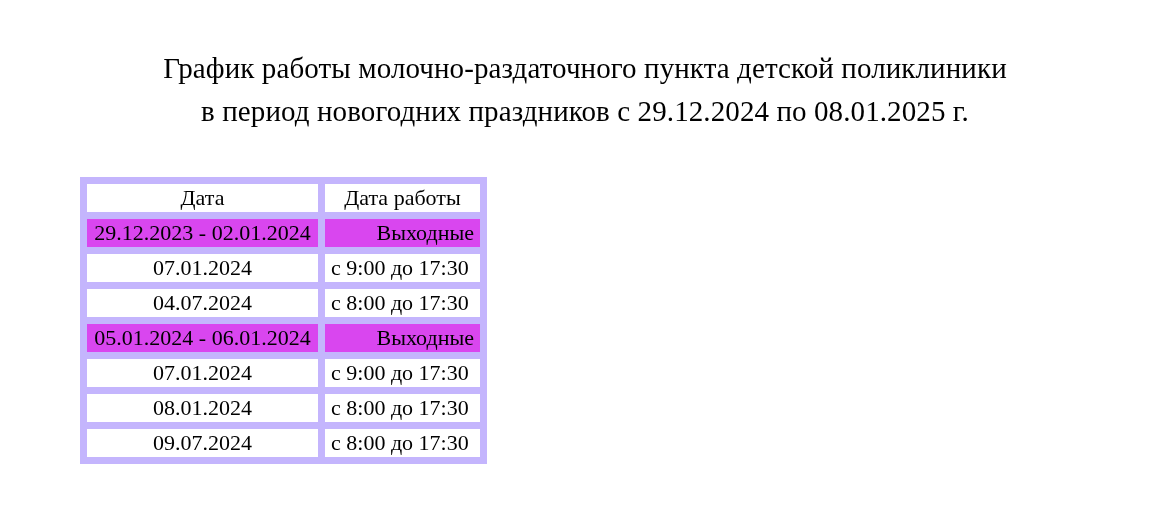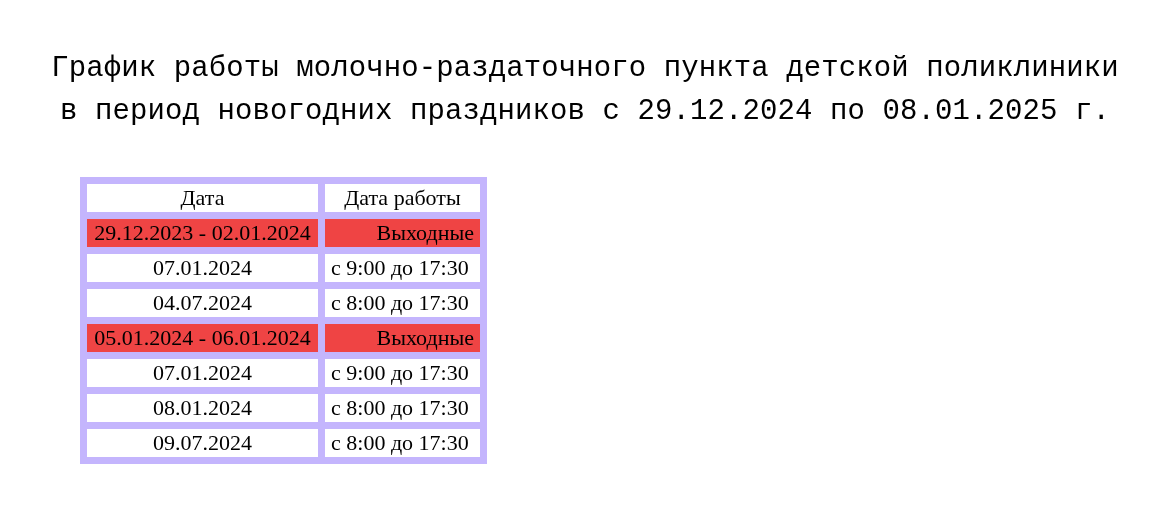--- a/index.html
+++ b/index.html
@@ -25,21 +25,20 @@
     font-size: 29px;
     line-height: 43px;
     margin: 0;
     padding-top: 47px;
     font-weight: normal;
     letter-spacing: 0.1px;
   }
   .doc-title .line {
     display: block;
     white-space: nowrap;
-    font-family: Liberation Mono, monospace;
   }
   .schedule-wrap {
     margin-top: 44px;
     padding-left: 80px;
   }
   table.schedule {
     border-collapse: collapse;
     table-layout: fixed;
     font-size: 22px;
     line-height: 1.1;
@@ -61,21 +60,21 @@
   }
   .cell-date {
     text-align: center;
   }
   .cell-mode {
     text-align: left;
     white-space: nowrap;
   }
   .row-holiday .cell-date,
   .row-holiday .cell-mode {
-    background: #ef4444;
+    background: #d946ef;
   }
   .row-holiday .cell-mode {
     text-align: right;
   }
 </style>
 </head>
 <body>
 
 <div class="page">
 

